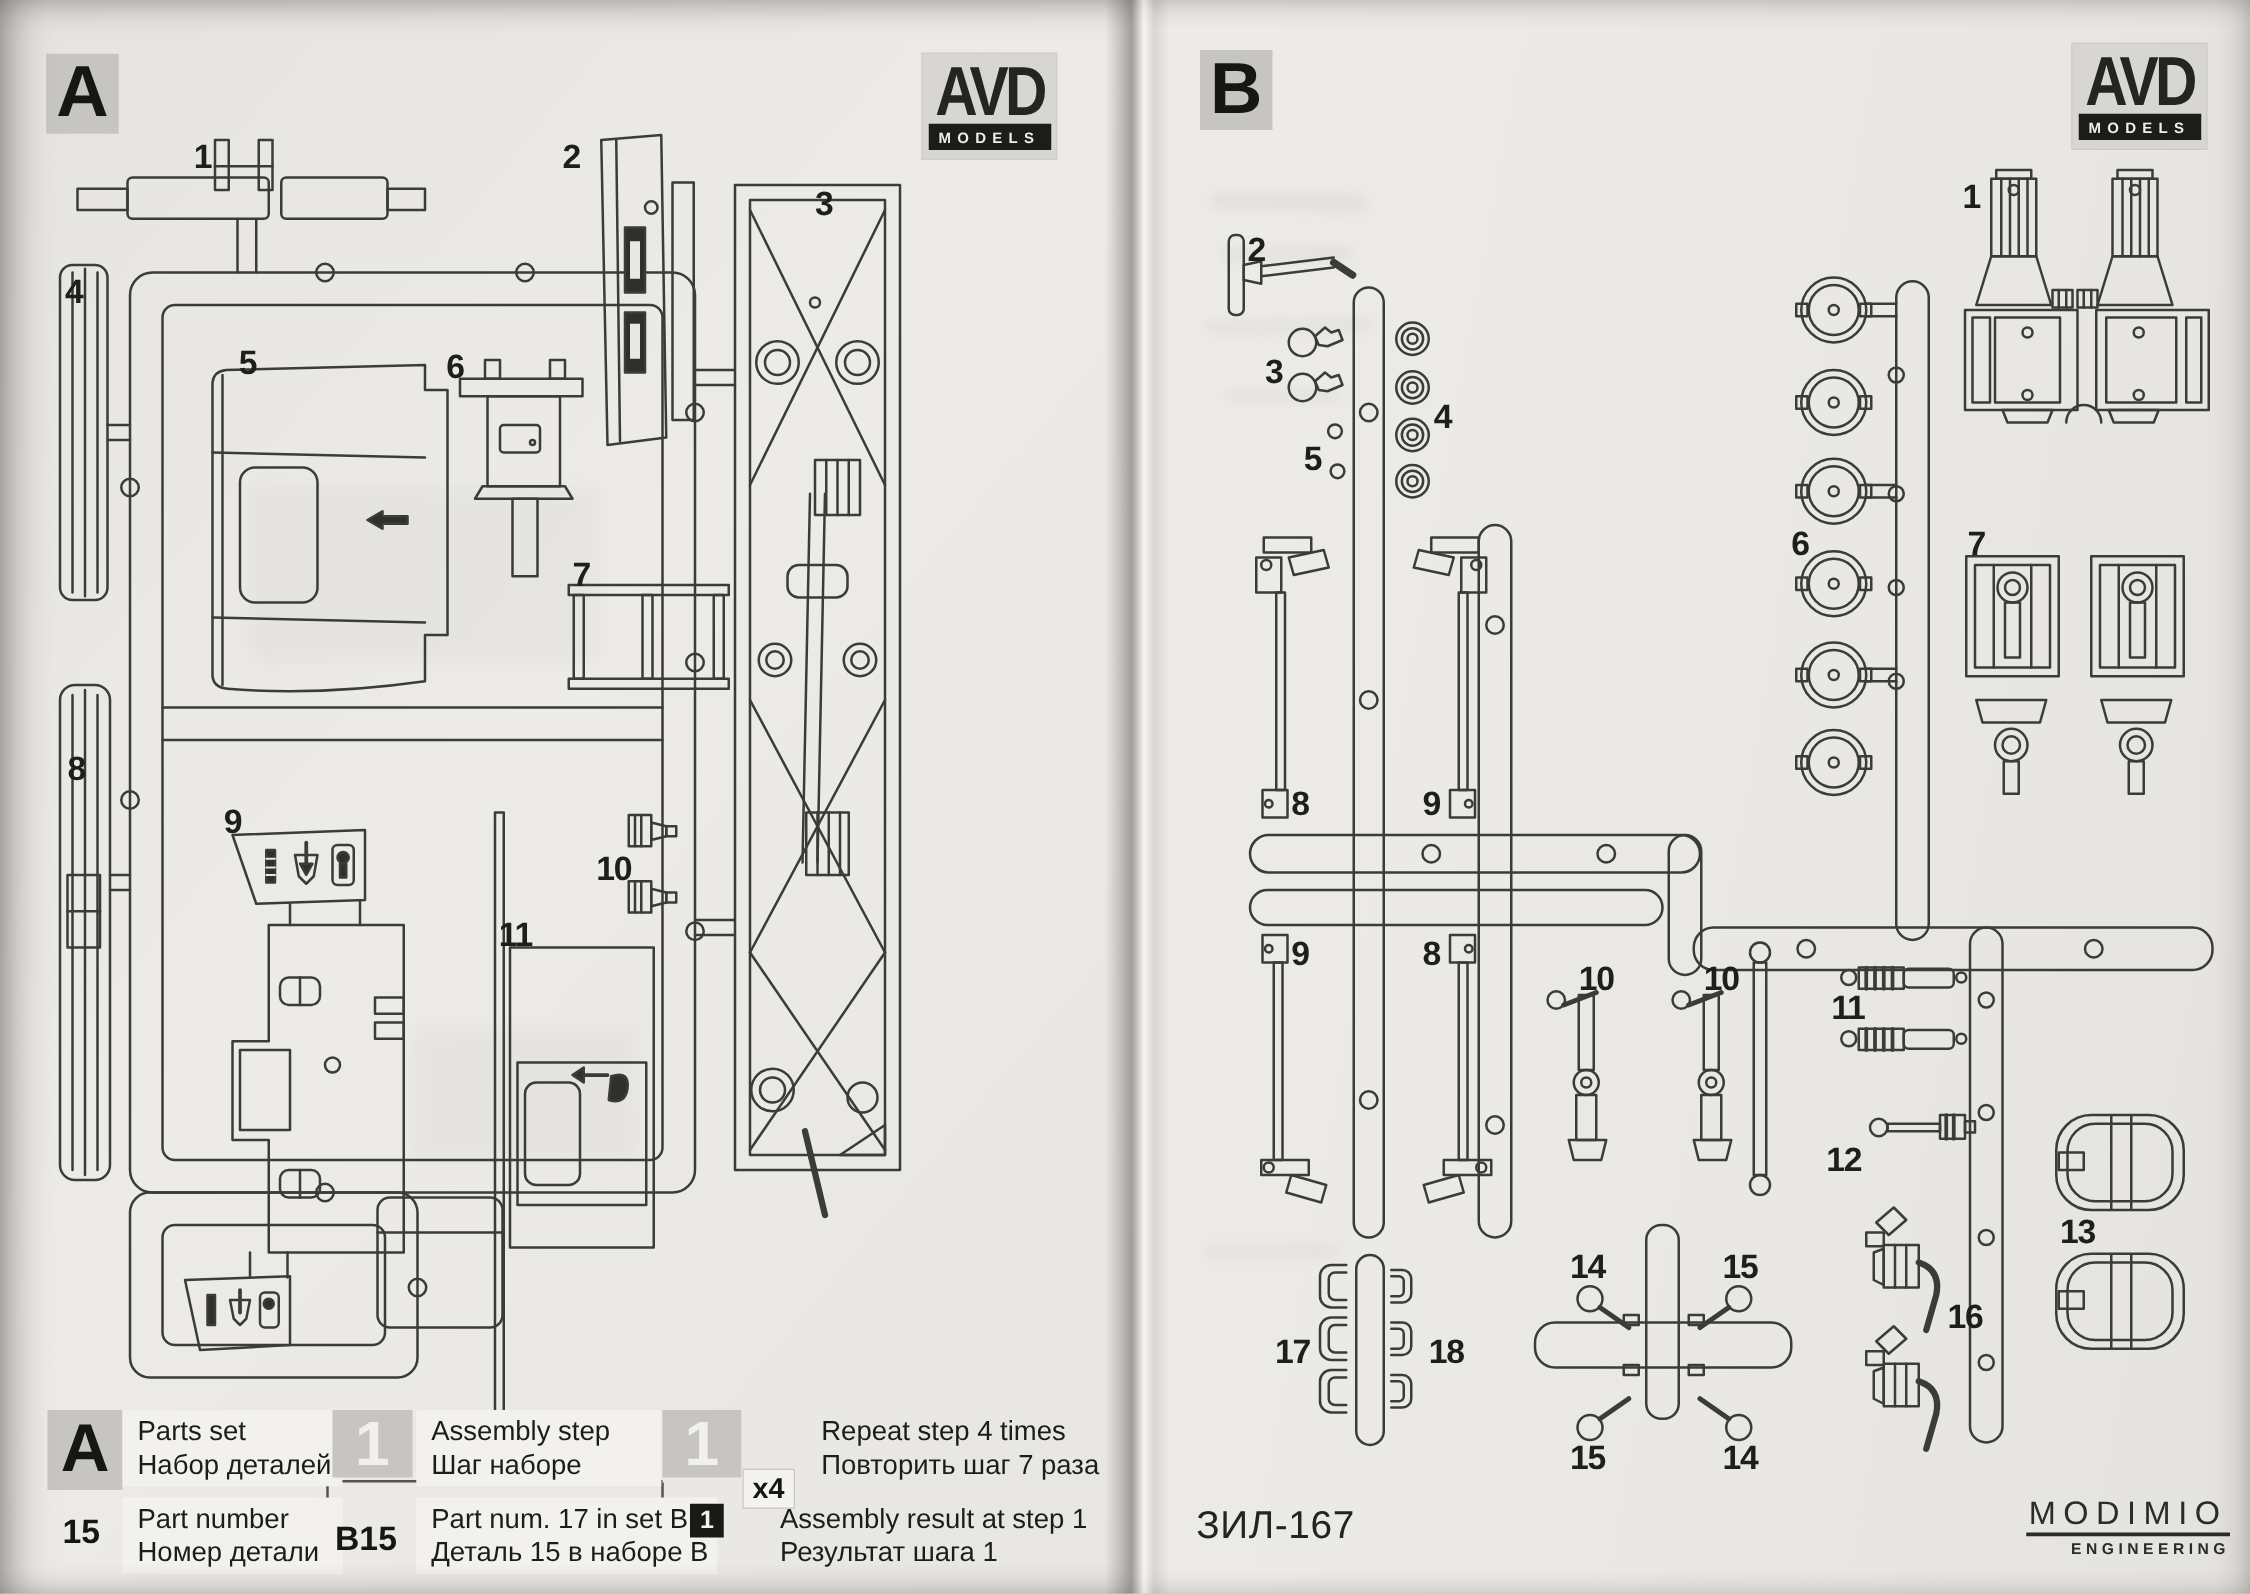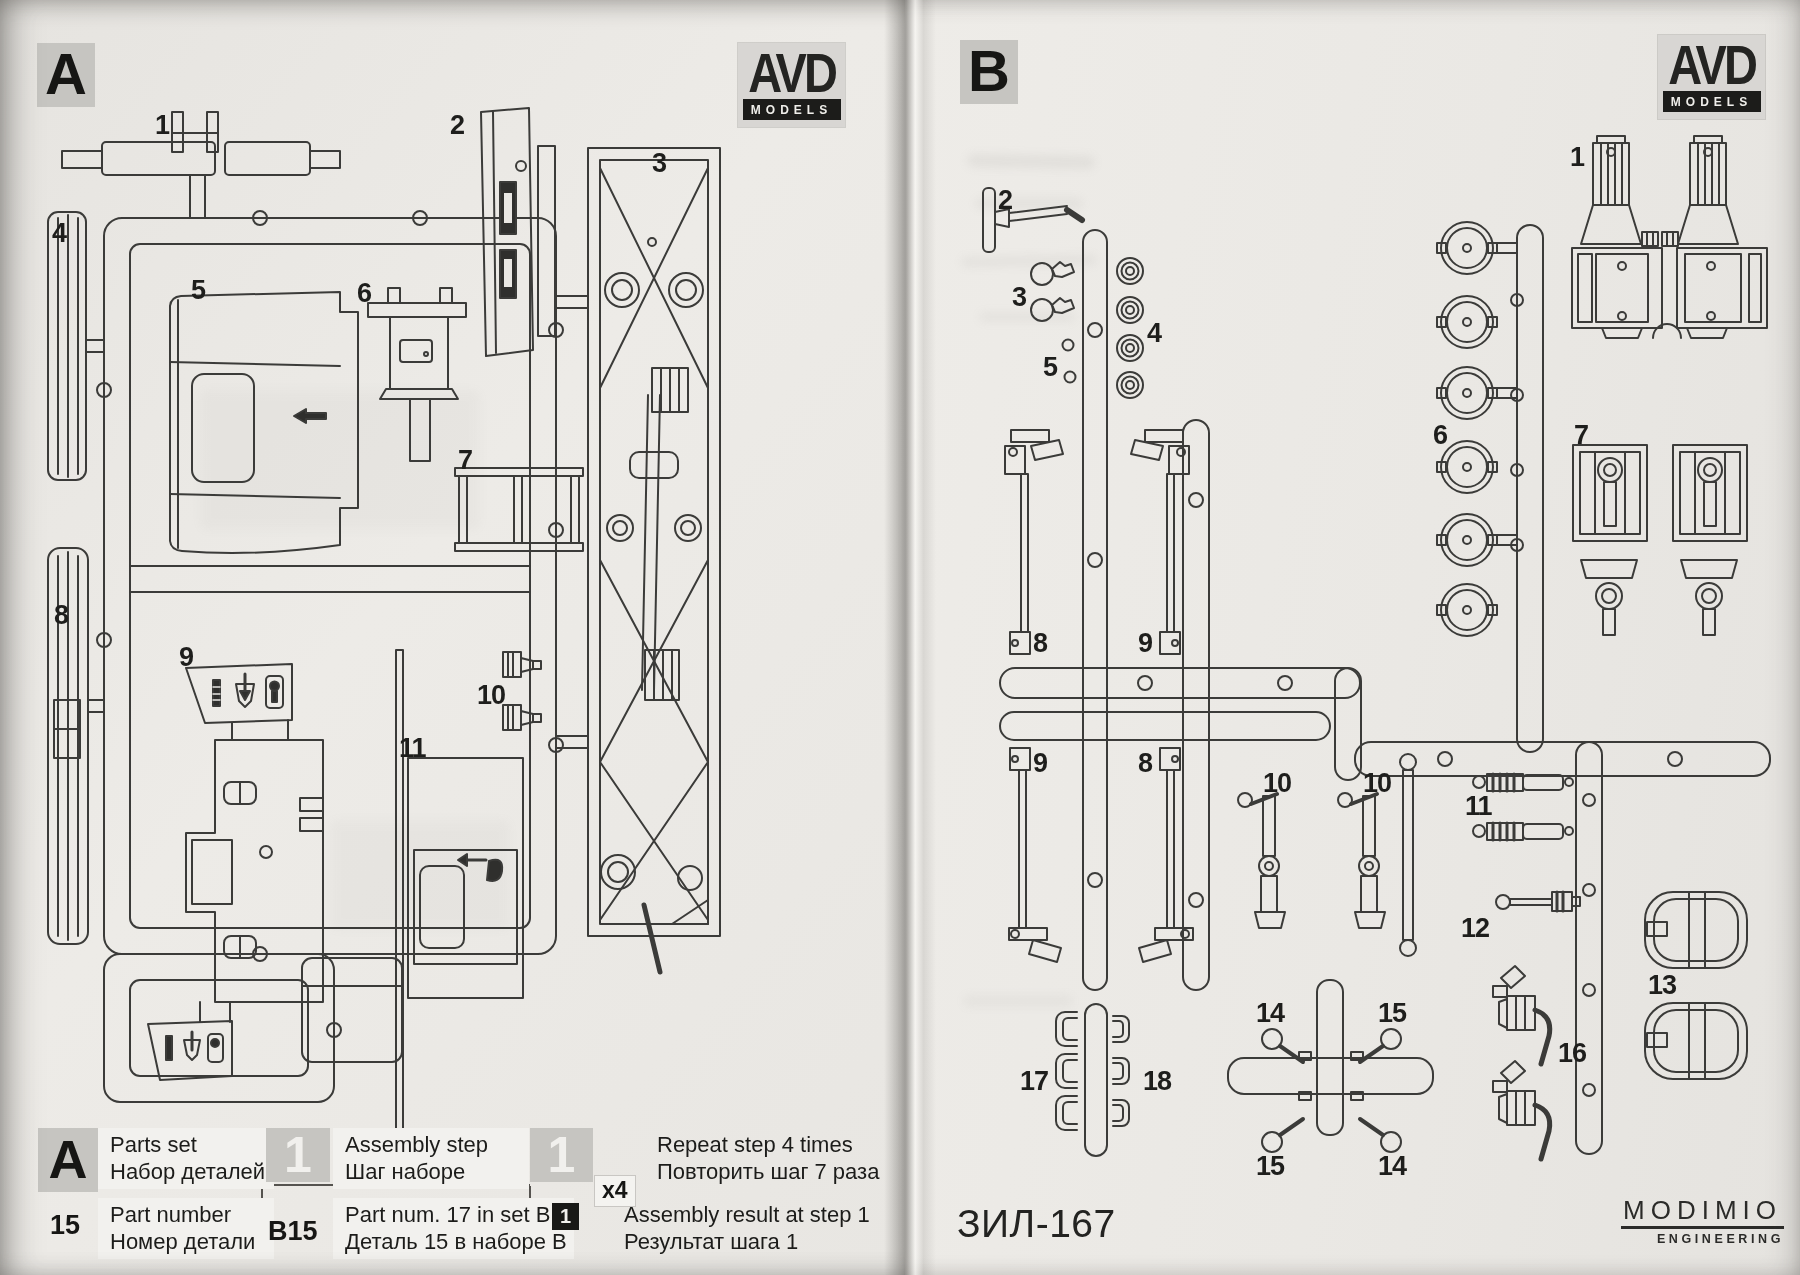--- a/index.html
+++ b/index.html
@@ -36,21 +36,21 @@
   .sym-rep{left:530px;top:1128px;width:63px;height:54px;font-size:50px;line-height:54px;color:#f1f0ed;}
   .x4box{position:absolute;left:595px;top:1132px;background:#f4f3f0;font-weight:700;font-size:23px;
       padding:1px 7px 2px;color:#161614;box-shadow:0 0 0 1px rgba(140,138,134,.35);margin-top:44px;}
   .ltxt{position:absolute;background:#f2f1ee;font-size:22px;line-height:27px;padding:3px 14px 4px 12px;}
   .ltxt div{white-space:nowrap;}
   .lplain{position:absolute;font-weight:700;font-size:27px;color:#161614;}
   .sym-black{position:absolute;left:552px;top:1203px;width:27px;height:27px;background:#191917;
       color:#f2f1ee;font-weight:700;font-size:20px;line-height:27px;text-align:center;}
   .lrule-h{position:absolute;left:98px;top:1184px;width:432px;height:2px;background:#55534f;}
   .lrule-v{position:absolute;width:2px;background:#55534f;}
-  .zil{position:absolute;left:52px;top:1202px;font-size:39px;font-weight:500;color:#232321;letter-spacing:.5px;}
+  .zil{position:absolute;left:52px;top:1202px;font-size:31px;font-weight:500;color:#232321;letter-spacing:.5px;}
   .modimio{position:absolute;left:716px;top:1197px;text-align:right;color:#2b2b29;}
   .modimio-word{font-size:26px;font-weight:400;letter-spacing:6px;border-bottom:3px solid #2b2b29;
       padding:0 2px 2px;line-height:1.05;}
   .modimio-sub{font-size:12.5px;font-weight:700;letter-spacing:3.6px;margin-top:3px;}
   .ghost{position:absolute;background:#8f8d89;pointer-events:none;filter:blur(5px);border-radius:8px;}
   svg{overflow:visible;}
   .ln{stroke:#3b3b39;stroke-width:2;fill:none;stroke-linejoin:round;stroke-linecap:round;}
 </style>
 </head>
 <body>

